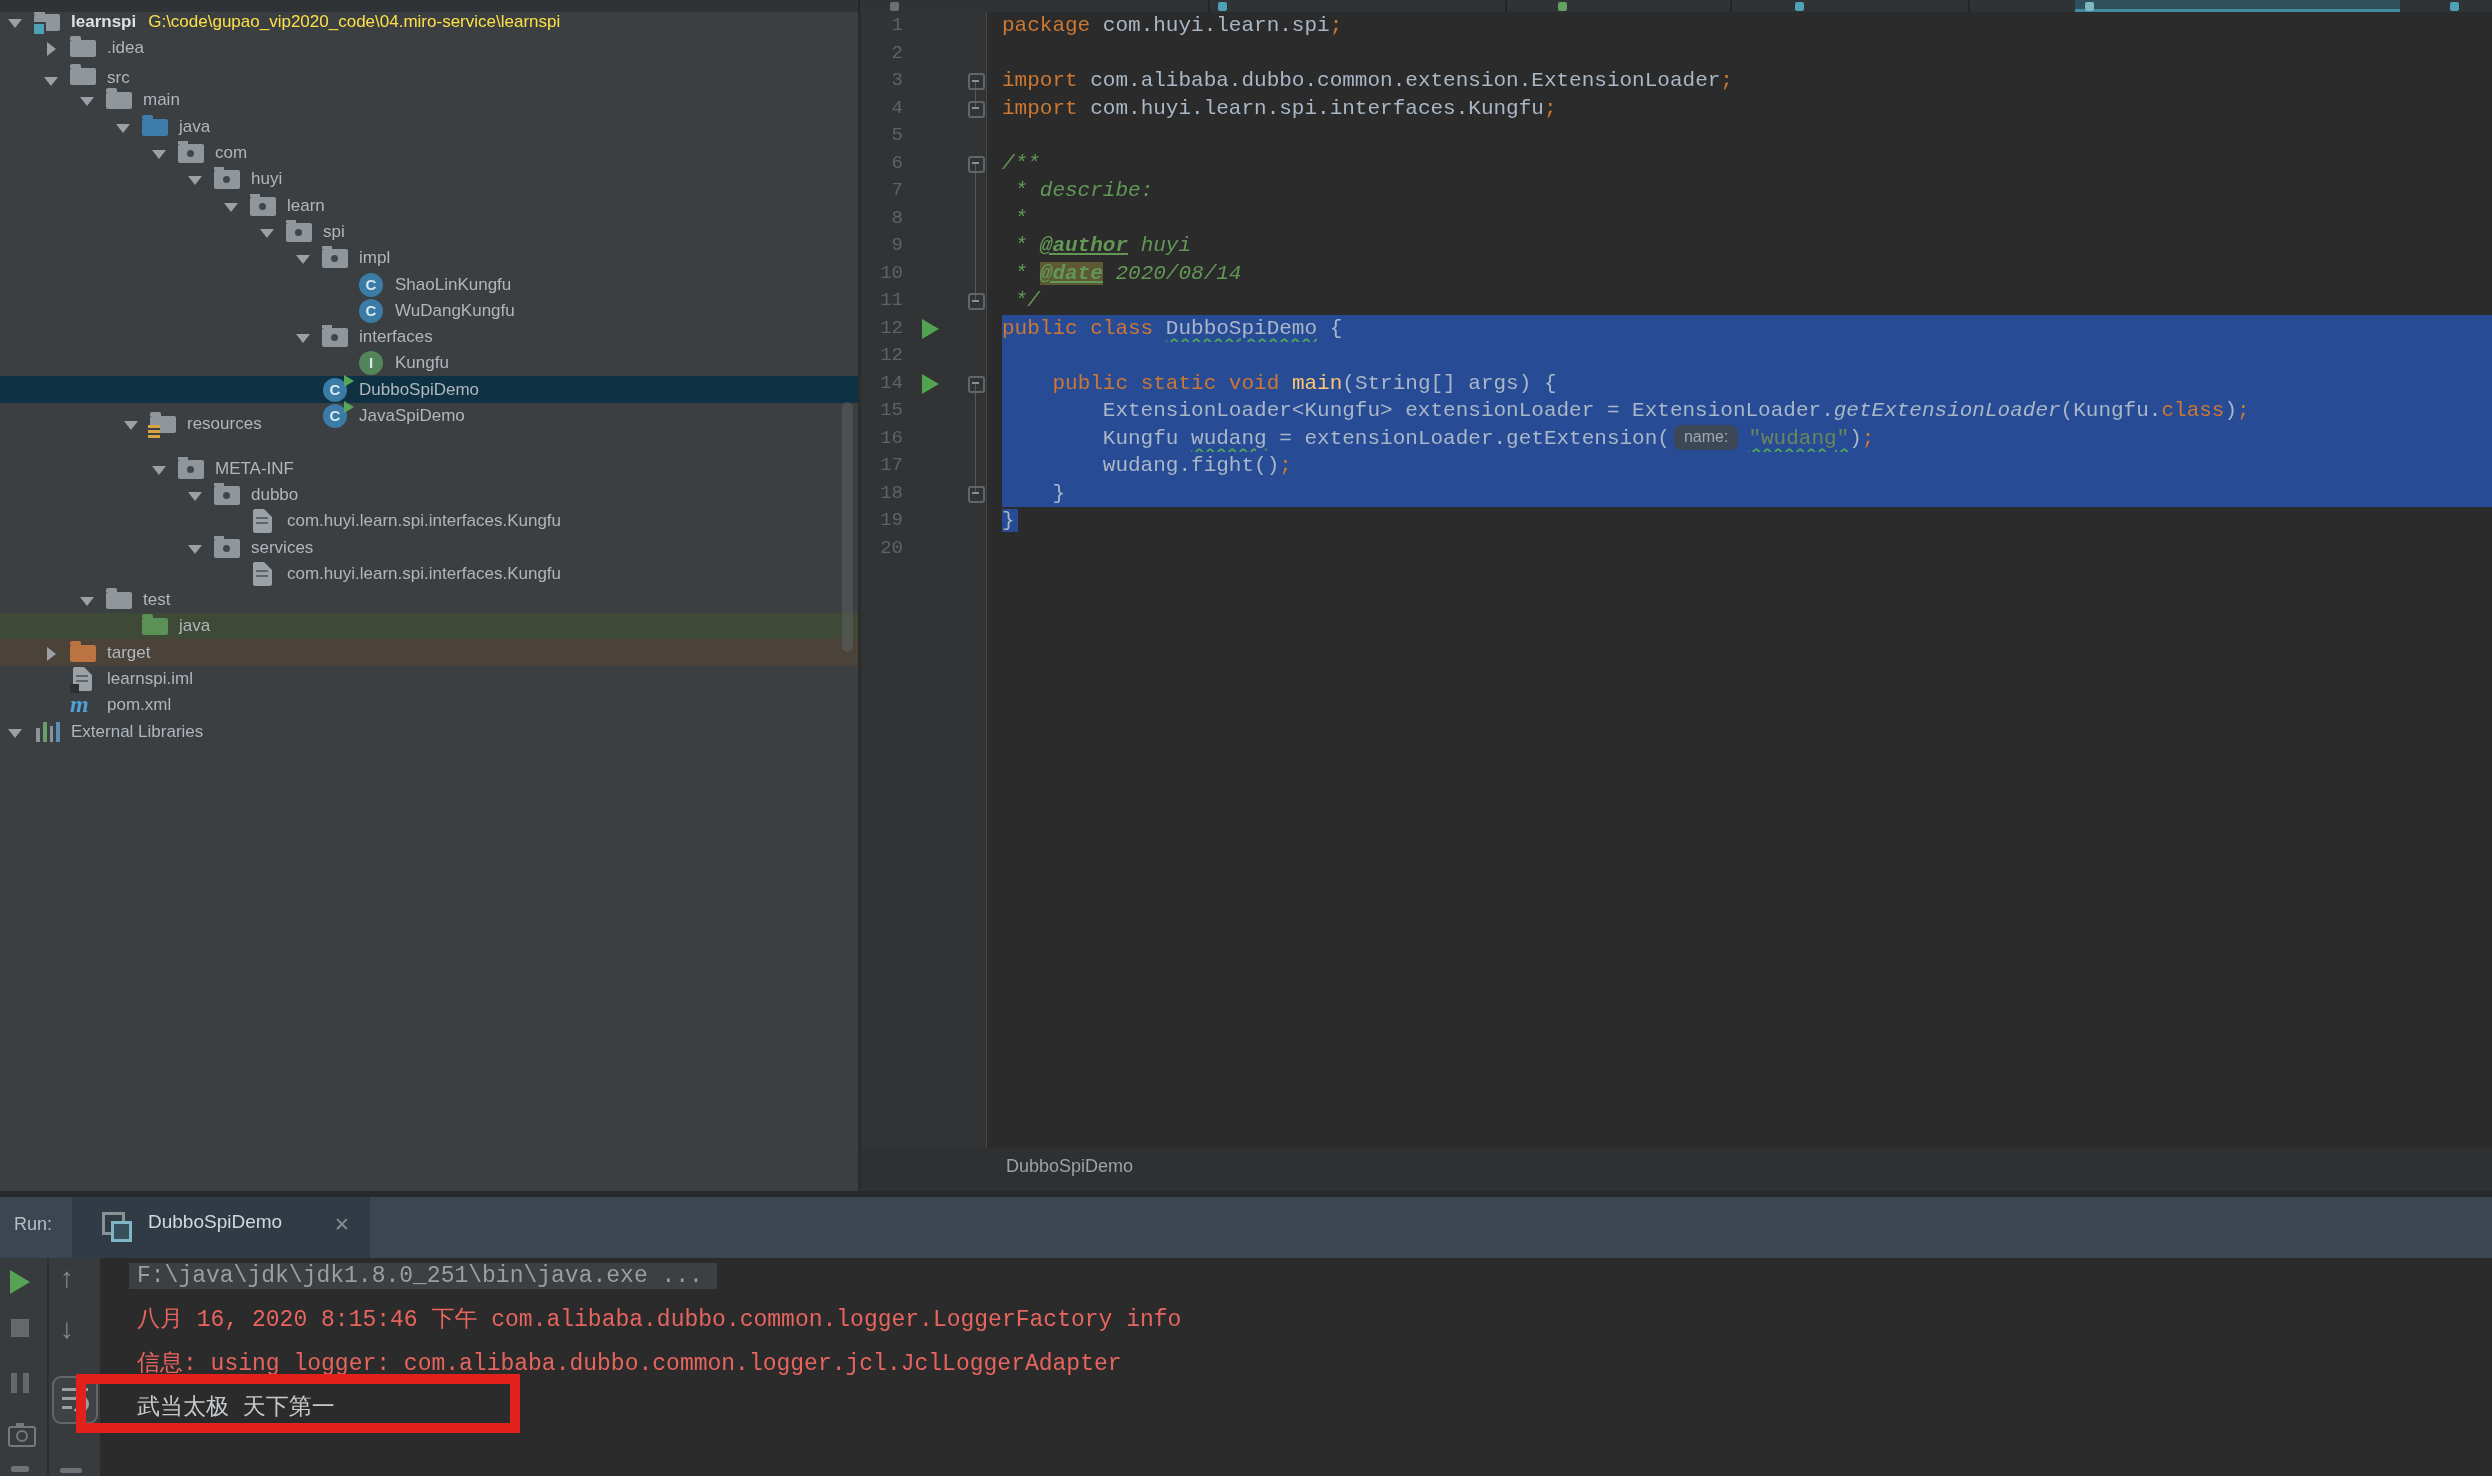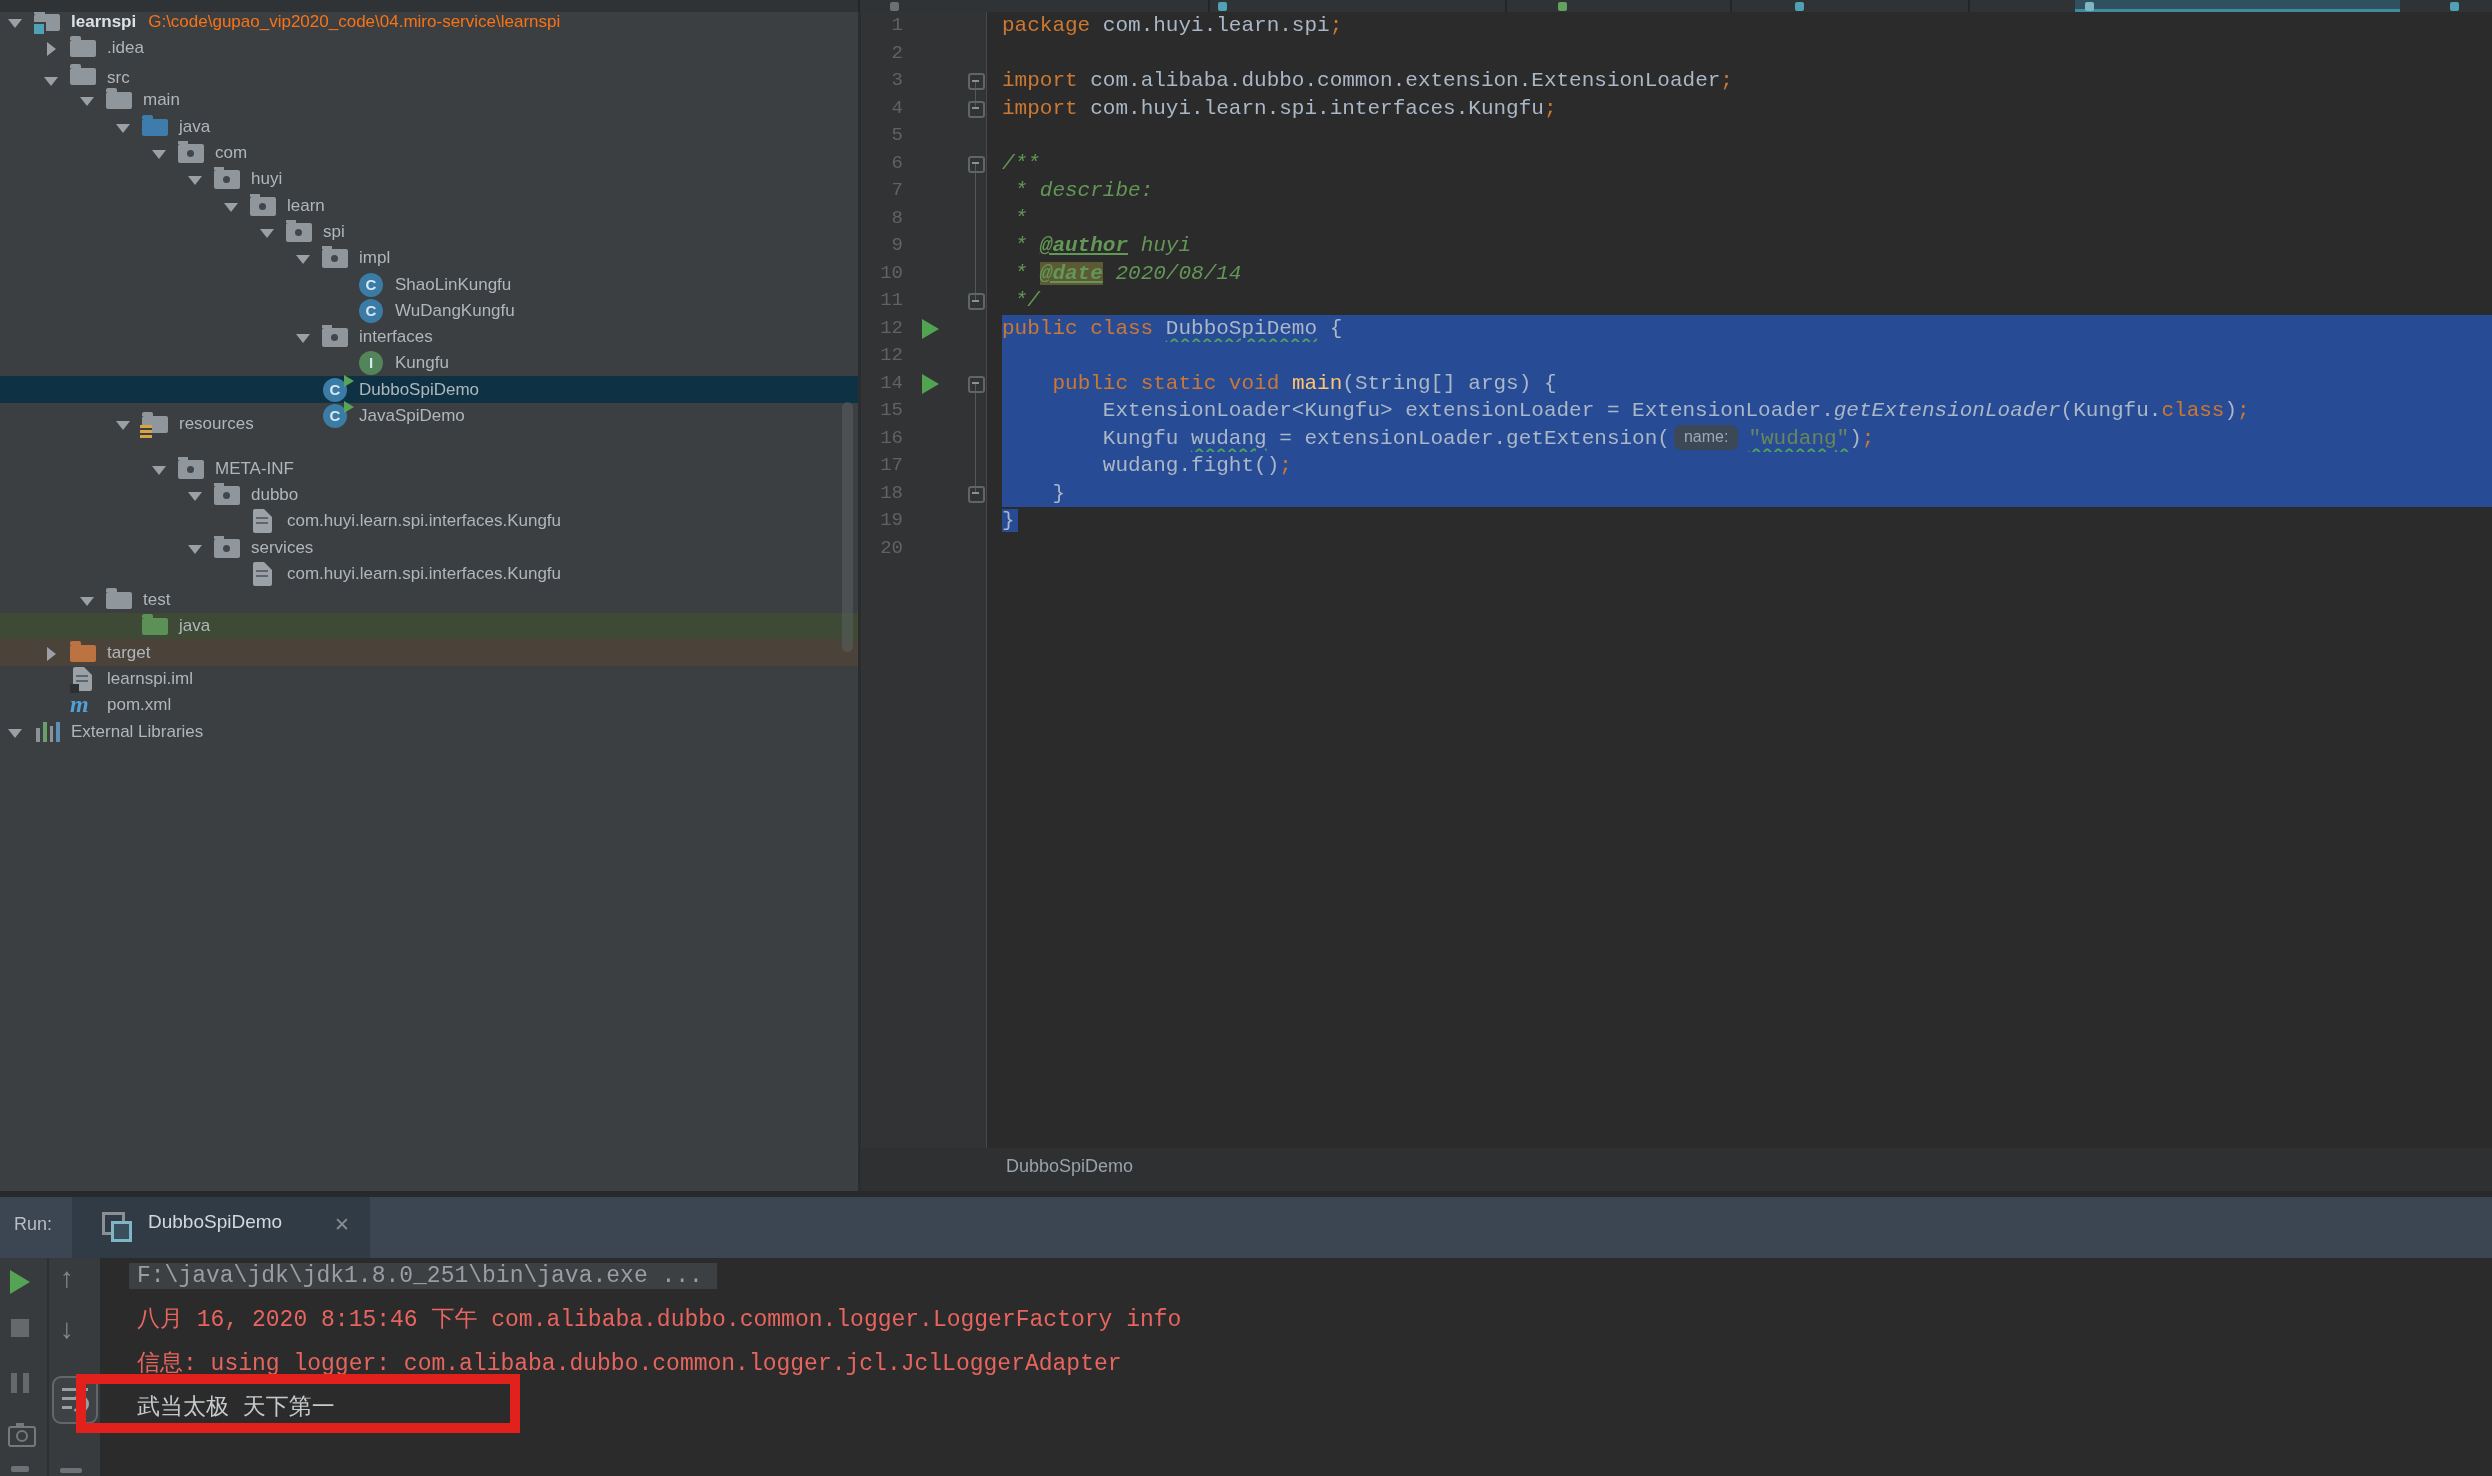--- a/index.html
+++ b/index.html
@@ -15,21 +15,21 @@
 
   
   #project-panel{left:0;top:12px;width:858px;height:1179px;background:#3c3f41;overflow:hidden;}
   #panel-border{left:858px;top:12px;width:3px;height:1185px;background:#2a2c2e;}
   .tree-row{position:absolute;left:0;width:858px;height:27px;display:flex;align-items:center;cursor:pointer;}
   .tree-row .arrow{width:16px;height:16px;position:relative;flex:none;}
   .arrow.exp::before{content:"";position:absolute;left:2px;top:5px;border-left:7px solid transparent;border-right:7px solid transparent;border-top:9px solid #9aa0a5;}
   .arrow.col::before{content:"";position:absolute;left:5px;top:2px;border-top:7px solid transparent;border-bottom:7px solid transparent;border-left:9px solid #9aa0a5;}
   .tree-label{color:#afb6bc;font-size:17px;white-space:pre;margin-left:9px;}
   .tree-label b{color:#dce1e6;font-weight:bold;}
-  .tree-path{color:#f97316;font-size:17px;margin-left:12px;white-space:pre;}
+  .tree-path{color:#fde047;font-size:17px;margin-left:12px;white-space:pre;}
   .row-selected{background:#0e3144;}
   .row-green{background:#3e4a35;}
   .row-brown{background:#4b4339;}
   
   .tico{position:relative;width:28px;height:24px;flex:none;margin-left:12px;}
   .fold{position:absolute;left:0;top:4px;width:26px;height:17px;background:#8f979d;border-radius:2px;}
   .fold::before{content:"";position:absolute;left:0;top:-4px;width:11px;height:4px;background:#8f979d;border-radius:2px 2px 0 0;}
   .fold.blue{background:#3e7cab;}.fold.blue::before{background:#3e7cab;}
   .fold.green{background:#5b9156;}.fold.green::before{background:#5b9156;}
   .fold.orange{background:#bc7342;}.fold.orange::before{background:#bc7342;}
@@ -271,21 +271,21 @@
       </div>
       <div class="tree-row" style="top: 390.5px;">
         <span style="width: 294px; flex: 0 0 auto;"></span>
         <span class="arrow"></span>
         <span class="tico">
           <i class="circ cls">C</i>
           <i class="run-ovl"></i>
         </span>
         <span class="tree-label">JavaSpiDemo</span>
       </div>
-      <div class="tree-row" style="top: 398px;">
+      <div class="tree-row" style="top: 398px; margin-left: 8px;">
         <span style="width: 114px; flex: 0 0 auto;"></span>
         <span class="arrow exp"></span>
         <span class="tico">
           <i class="fold"></i>
           <i class="ovl-res"></i>
         </span>
         <span class="tree-label">resources</span>
       </div>
       <div class="tree-row" style="top: 443.1px;">
         <span style="width: 150px; flex: 0 0 auto;"></span>

